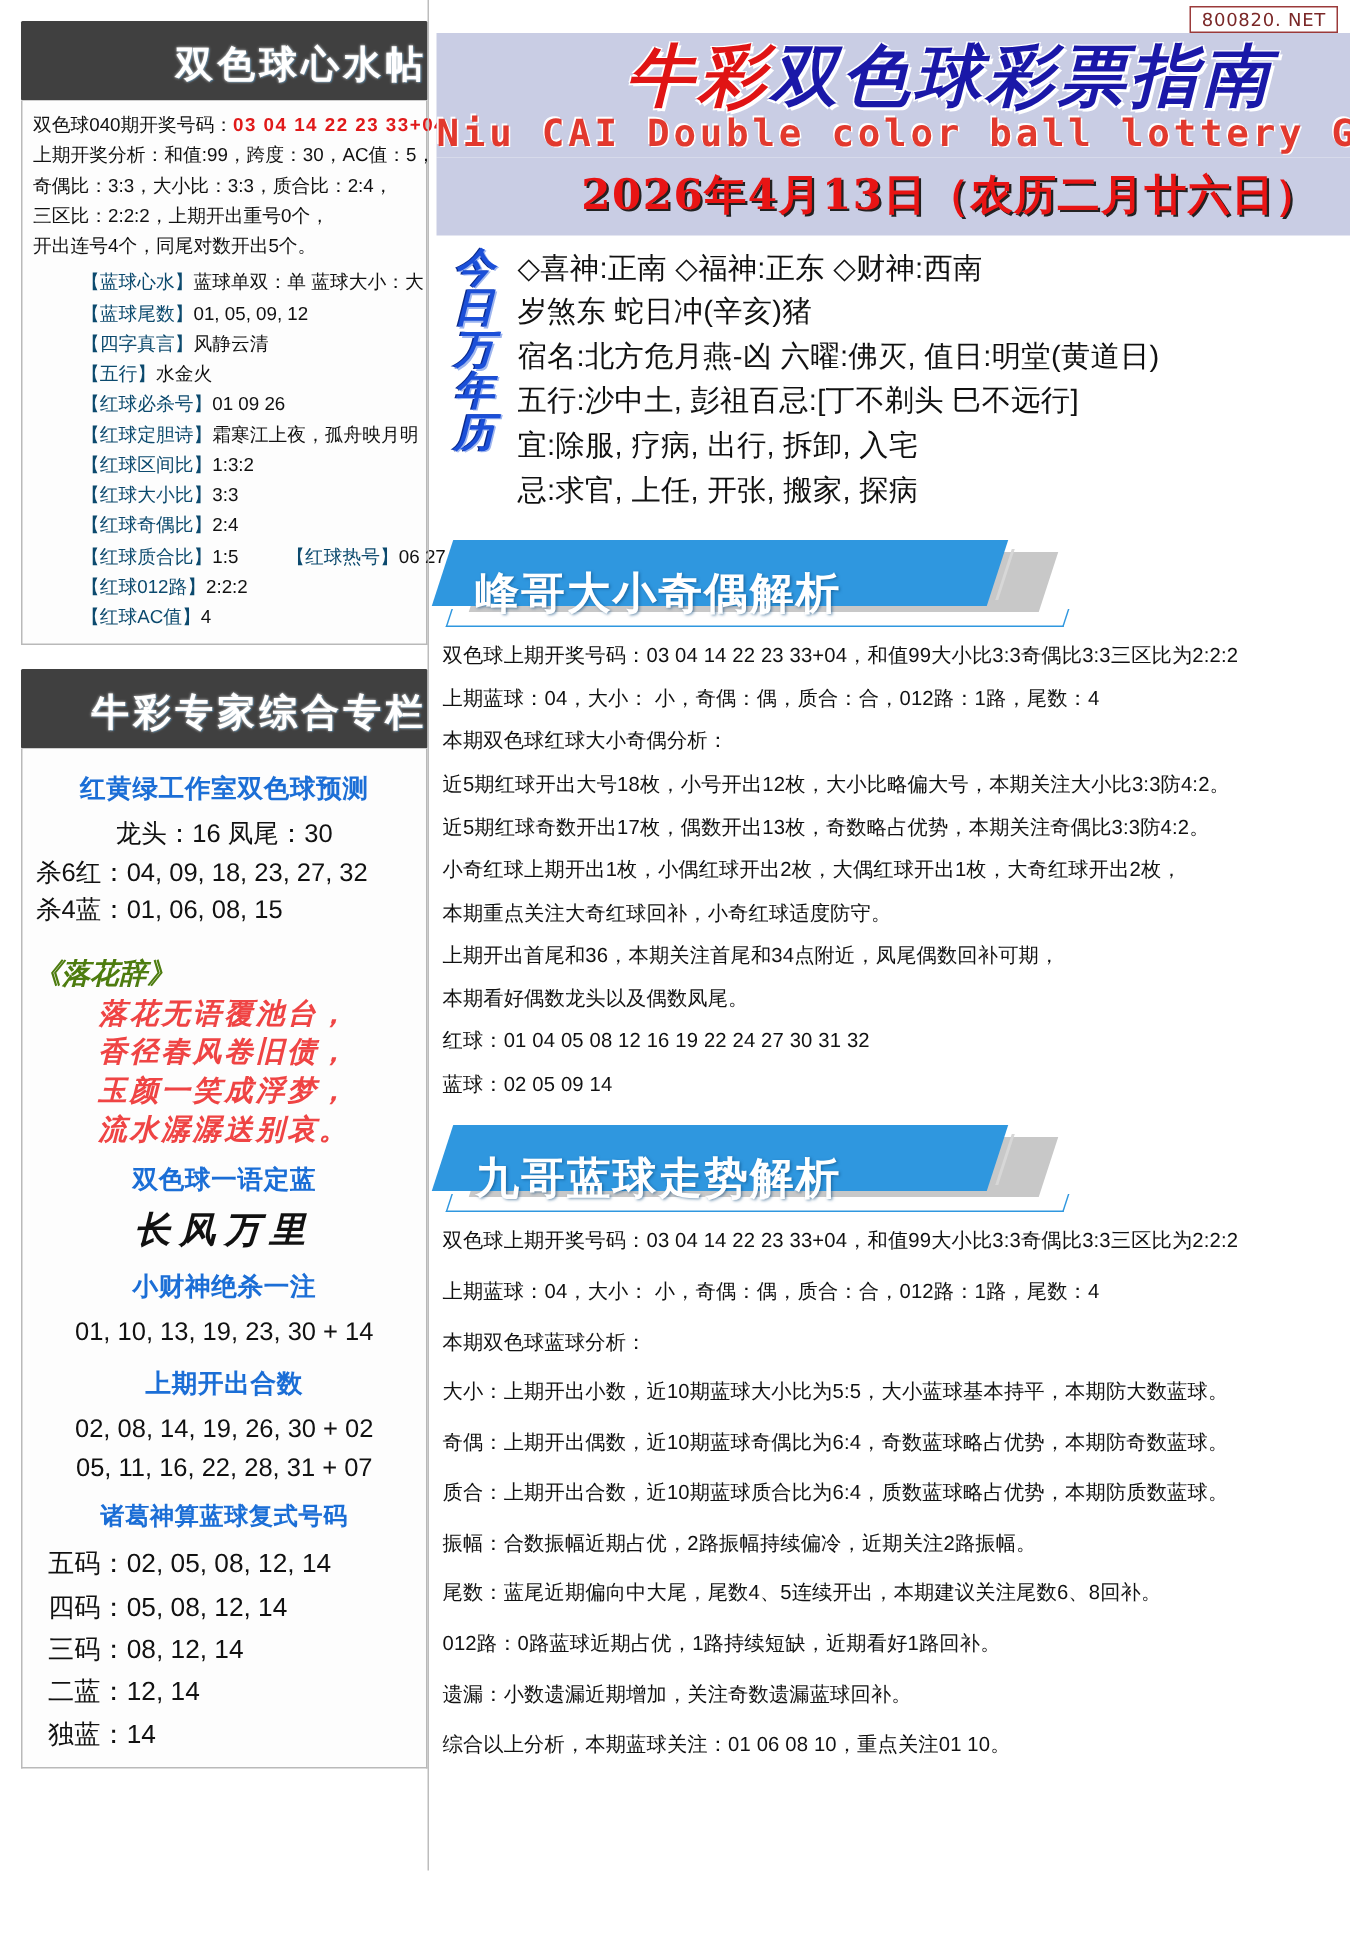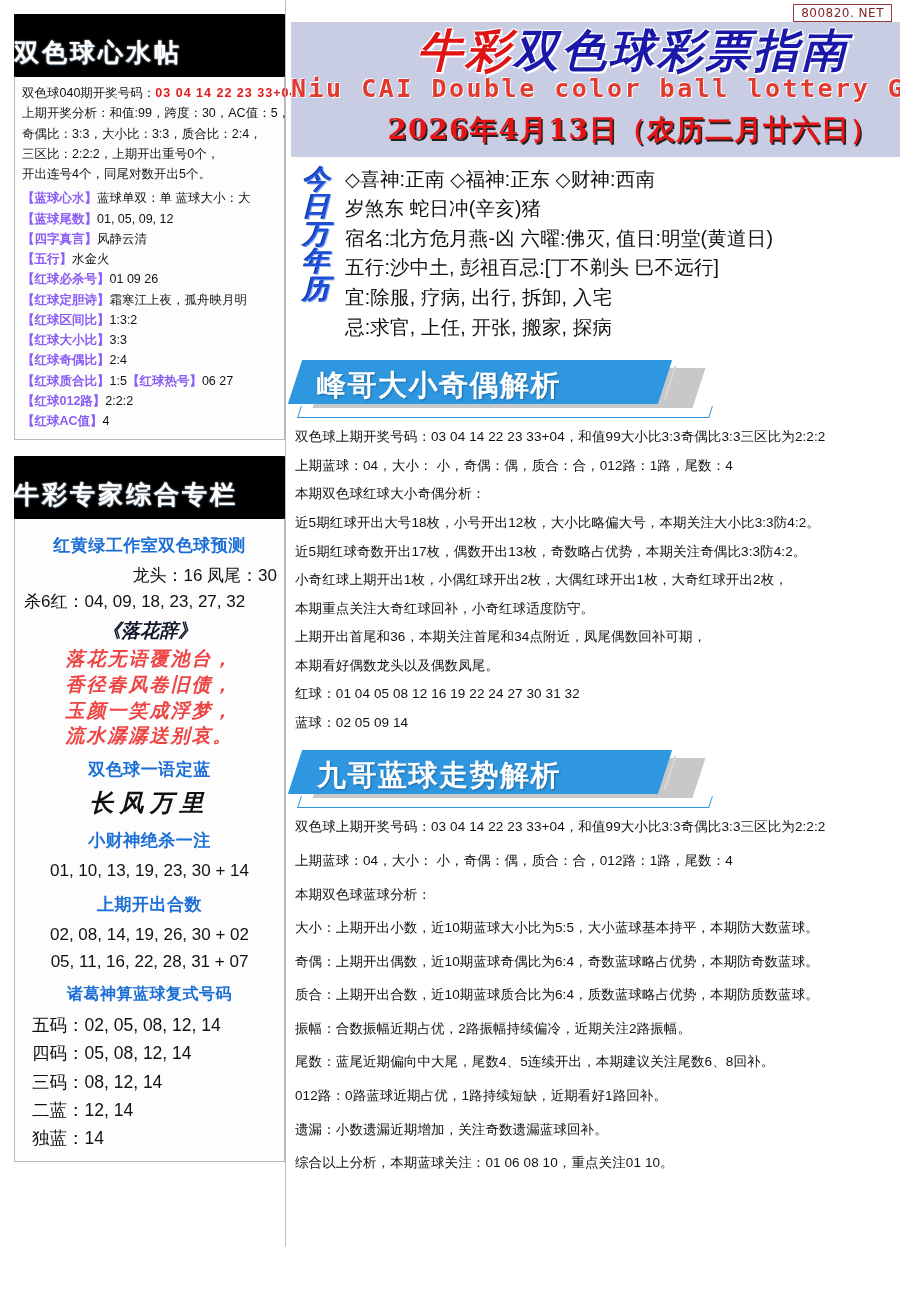--- a/index.html
+++ b/index.html
@@ -17,53 +17,53 @@
     position:absolute;top:4px;right:8px;
     border:1px solid #9b3a3a;color:#7a2727;background:#fff;
     font-size:12px;padding:1px 7px;letter-spacing:.5px;z-index:40;
     font-family:"DejaVu Sans",sans-serif;
   }
 
   
   .left-col{width:285px;flex:0 0 285px;padding:14px 0 0 14px;box-sizing:border-box;}
   .panel{margin-bottom:16px;}
   .panel-head{
-    background:#000000;text-align:left;padding:22px 0 8px;
+    background:#404040;text-align:right;padding:12px 0 8px;
     border-radius:1px;
   }
   .panel-head span{
     color:#ffffff;font-size:25px;font-weight:bold;letter-spacing:3px;
     font-family:"DejaVu Sans","Liberation Sans",sans-serif;
     text-shadow:0 0 2px rgba(255,255,255,.85),1px 1px 0 rgba(20,90,140,.45);
   }
   .panel-body{
     border:1px solid #b9b9b9;border-top:none;background:#fdfdfd;
     padding:6px 7px 8px 7px;box-sizing:border-box;
   }
 
   
   .p1-line{font-size:12.5px;color:#111;line-height:1.62;white-space:nowrap;}
   .p1-line .red{color:#e01a1a;font-weight:bold;letter-spacing:1px;}
-  .tag{color:#8b5cf6;font-weight:bold;}
+  .tag{color:#0c4a6e;font-weight:normal;margin-left:32px;}
   .val{color:#111;}
 
   
   .c-title{
     color:#1b6ed6;font-weight:bold;text-align:center;
     font-size:17px;margin:9px 0 6px;letter-spacing:.5px;
     font-family:"DejaVu Sans","Liberation Sans",sans-serif;
   }
   .c-title.sm{font-size:16px;}
-  .kv-row{font-size:17px;color:#111;text-align:right;line-height:1.5;white-space:nowrap;}
+  .kv-row{font-size:17px;color:#111;text-align:center;line-height:1.5;white-space:nowrap;}
   .kv-row.left{text-align:left;padding-left:2px;}
   .num-row{font-size:17px;color:#111;text-align:center;line-height:1.55;white-space:nowrap;}
   .poem-title{
-    text-align:center;font-size:19px;color:#0f172a;
+    font-size:19px;color:#4d7c0f;
     font-family:"DejaVu Serif","Liberation Serif",serif;font-style:italic;
-    margin:4px 0 2px;font-weight:bold;
+    margin:16px 0 2px;font-weight:bold;
   }
   .poem-line{
     text-align:center;font-size:19px;color:#ef4444;line-height:1.35;
     font-family:"DejaVu Serif","Liberation Serif",serif;font-style:italic;font-weight:bold;
     letter-spacing:2px;
   }
   .big-cn{
     text-align:center;font-size:24px;color:#111;font-weight:bold;letter-spacing:6px;
     font-family:"DejaVu Serif","Liberation Serif",serif;font-style:italic;margin:4px 0 10px;
   }
@@ -119,21 +119,21 @@
   .banner-wrap{position:relative;height:58px;}
   .banner-shadow{
     position:absolute;left:28px;top:8px;width:380px;height:40px;
     background:#c8c8c8;transform:skewX(-18deg);
   }
   .banner-main{
     position:absolute;left:4px;top:0;width:370px;height:44px;
     background:#2f97df;transform:skewX(-18deg);
   }
   .banner-text{
-    position:absolute;left:26px;top:3px;height:44px;line-height:44px;
+    position:absolute;left:26px;top:13px;height:44px;line-height:44px;
     font-size:29px;font-weight:bold;color:#ffffff;letter-spacing:1.5px;
     font-family:"DejaVu Sans","Liberation Sans",sans-serif;
     text-shadow:1px 1px 2px rgba(10,70,120,.55);white-space:nowrap;
   }
   .banner-tick{
     position:absolute;left:378px;top:6px;width:18px;height:34px;
     border-left:2px solid #d7d7d7;transform:skewX(-18deg);
   }
   .banner-underline{
     position:absolute;left:8px;top:46px;width:410px;height:11px;
@@ -212,20 +212,21 @@
 
     <div class="panel">
       <div class="panel-head">
         <span>牛彩专家综合专栏</span>
       </div>
       <div class="panel-body">
 
         <div class="c-title">红黄绿工作室双色球预测</div>
         <div class="kv-row">龙头：16    凤尾：30</div>
         <div class="kv-row left">杀6红：04, 09, 18, 23, 27, 32</div>
+        <div class="kv-row left">杀4蓝：01, 06, 08, 15</div>
 
         <div class="poem-title">《落花辞》</div>
         <div class="poem-line">落花无语覆池台，</div>
         <div class="poem-line">香径春风卷旧债，</div>
         <div class="poem-line">玉颜一笑成浮梦，</div>
         <div class="poem-line">流水潺潺送别哀。</div>
 
         <div class="c-title">双色球一语定蓝</div>
         <div class="big-cn">长风万里</div>
 

